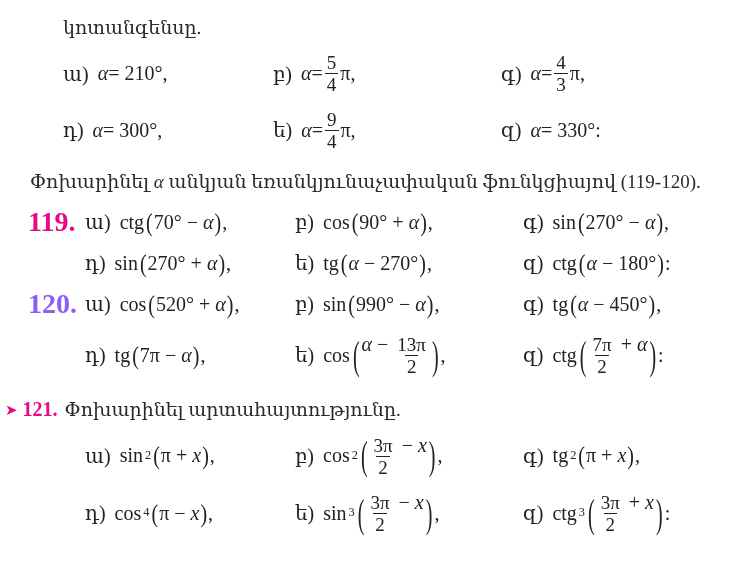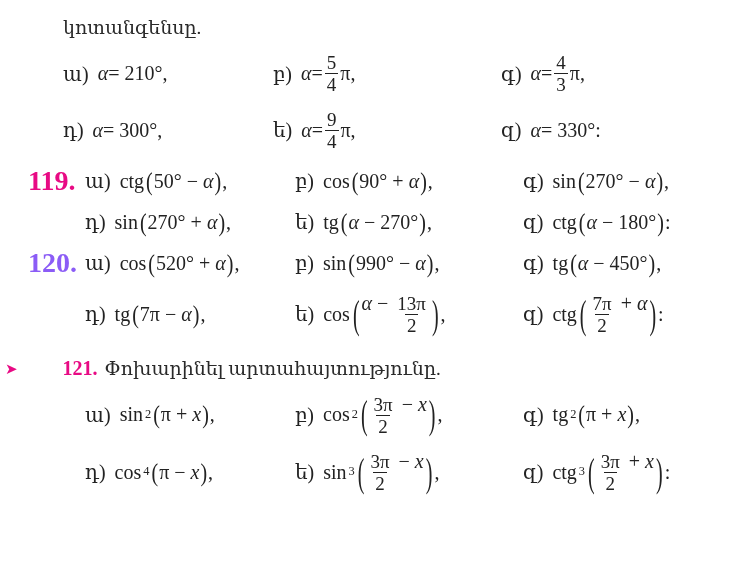--- a/index.html
+++ b/index.html
@@ -104,32 +104,33 @@
             <span class="label">զ)</span>
             <span class="formula">
               <span class="it">α</span>
               <span class="tx"> = 330°:</span>
             </span>
           </div>
         </div>
       </div>
     </div>
 
+  <p class="tline instruction"><span>Փոխարինել </span><span class="it">α</span><span> անկյան եռանկյունաչափական ֆունկցիայով (119-120).</span></p>
 
   <div id="exB">
       <div class="block">
         <div class="ex-row">
           <span class="num-cell" style="color: rgb(232, 10, 132);">119.</span>
           <div class="cell cell1">
             <span class="label">ա)</span>
             <span class="formula">
               <span class="fn">ctg</span>
               <span class="pgroup">
                 <span class="paren">(</span>
-                <span><span class="tx">50° − </span><span class="it">α</span></span>
+                <span><span class="tx">70° − </span><span class="it">α</span></span>
                 <span class="paren">)</span>
               </span>
               <span class="tx">,</span>
             </span>
           </div>
           <div class="cell cell2">
             <span class="label">բ)</span>
             <span class="formula">
               <span class="fn">cos</span>
               <span class="pgroup">
@@ -275,21 +276,21 @@
                 <span class="paren">)</span>
               </span>
               <span class="tx">:</span>
             </span>
           </div>
         </div>
       </div>
       <div class="block">
         <div class="block-header">
           <span class="marker" style="color: rgb(232, 10, 132);">➤</span>
-          <span class="hdr-num" style="color: rgb(232, 10, 132); margin-left: 40px;">121.</span>
+          <span class="hdr-num" style="color: rgb(232, 10, 132);">121.</span>
           <span class="hdr-text">Փոխարինել արտահայտությունը.</span>
         </div>
         <div class="ex-row">
           <span class="num-cell" style="color: rgb(232, 10, 132);"></span>
           <div class="cell cell1">
             <span class="label">ա)</span>
             <span class="formula">
               <span class="fn">sin</span>
               <sup class="sp">2</sup>
               <span class="pgroup">

